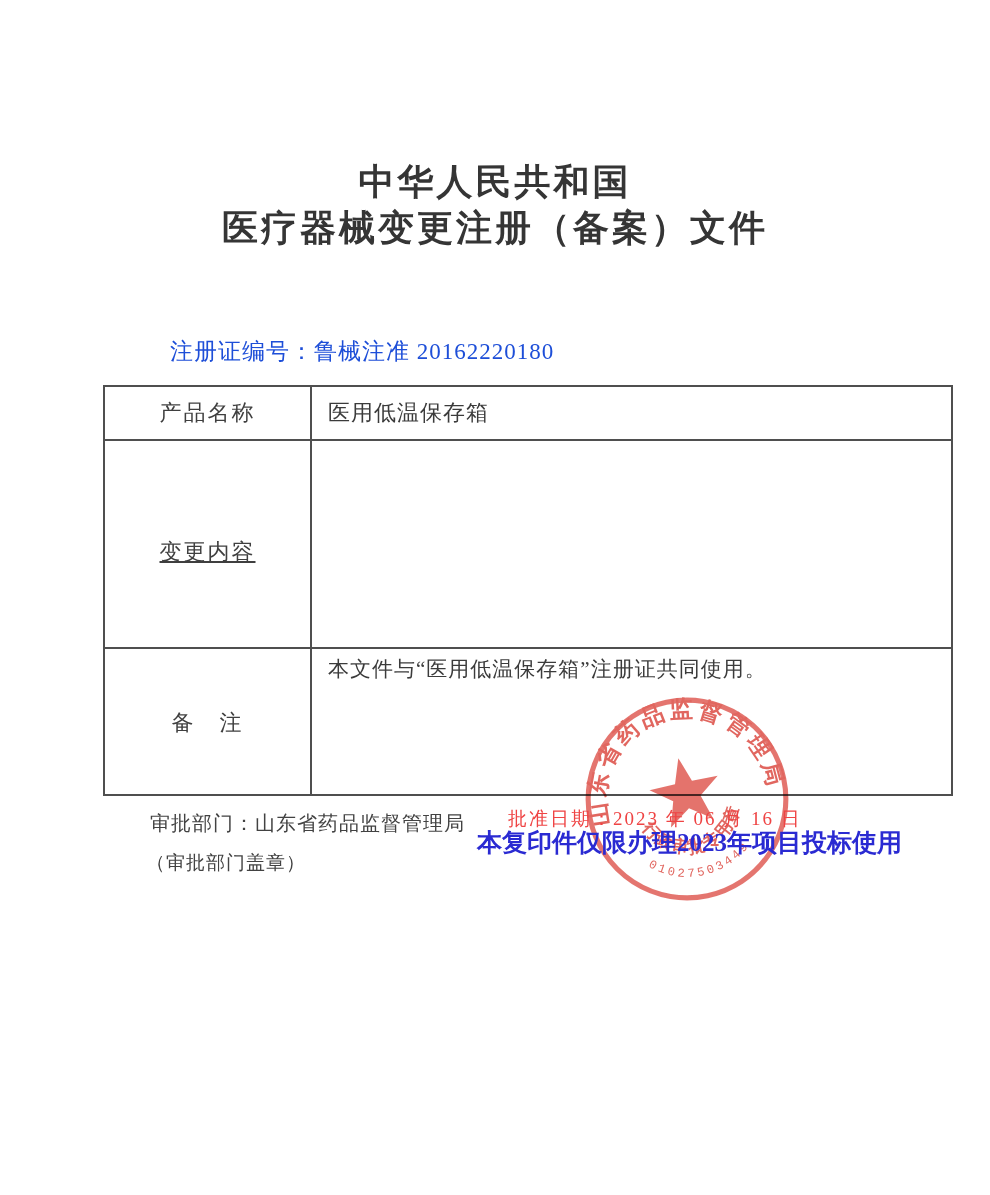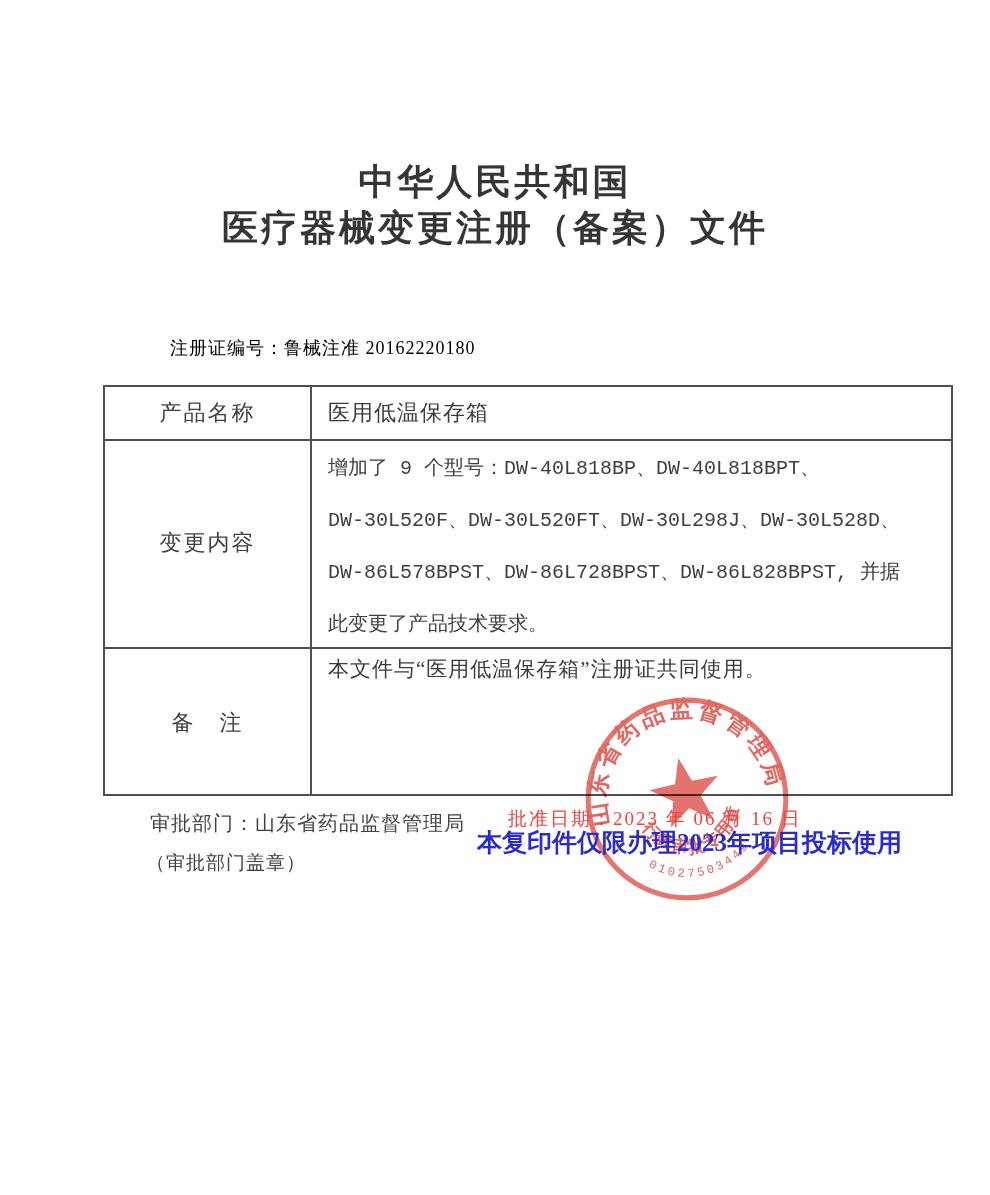--- a/index.html
+++ b/index.html
@@ -6,32 +6,32 @@
   .page{
     position:relative;width:990px;height:1195px;background:#ffffff;overflow:hidden;
     font-family:"Liberation Serif","DejaVu Serif",serif;color:#3b3b3b;
   }
   
   .title{position:absolute;left:0;width:100%;text-align:center;font-weight:bold;
          color:#353535;font-size:36px;letter-spacing:3px;}
   .title-1{top:158px;}
   .title-2{top:204px;}
   
-  .regline{position:absolute;left:170px;top:336px;font-size:18px;letter-spacing:1px;color:#000000;}
+  .regline{position:absolute;left:170px;top:336px;font-size:23px;letter-spacing:1px;color:#1d4ed8;}
   
   .doc-table{position:absolute;left:103px;top:385px;width:850px;height:411px;
              border:2px solid #4f4f4f;box-sizing:border-box;}
   .v-div{position:absolute;left:205px;top:0;bottom:0;border-left:2px solid #4f4f4f;}
   .h-div{position:absolute;left:0;right:0;border-top:2px solid #4f4f4f;}
   .h-div.r1{top:52px;}
   .h-div.r2{top:260px;}
   .cell-label{position:absolute;left:0;width:205px;display:flex;align-items:center;
               justify-content:center;font-size:22px;letter-spacing:2px;color:#3f3f3f;}
   .lbl-1{top:0;height:52px;}
-  .lbl-2{top:52px;height:208px;}
+  .lbl-2{top:61px;height:208px;text-decoration:underline;}
   .lbl-3{top:260px;height:151px;}
   .cell-content{position:absolute;left:207px;right:0;padding-left:16px;box-sizing:border-box;}
   .cnt-1{top:0;height:52px;display:flex;align-items:center;font-size:22px;letter-spacing:1px;padding-left:16px;}
   .cnt-2{top:56px;font-family:"Liberation Mono","DejaVu Sans Mono",monospace;
          font-size:20px;line-height:52px;color:#404040;}
   .cnt-3{top:268px;font-size:21px;letter-spacing:1px;}
   
   .f-dept{position:absolute;left:150px;top:810px;font-size:20px;letter-spacing:1px;color:#424242;}
   .f-sealnote{position:absolute;left:146px;top:850px;font-size:19px;letter-spacing:1px;color:#424242;}
   .f-date{position:absolute;left:508px;top:806px;font-size:19px;letter-spacing:2px;color:#ef4444;z-index:5;}
@@ -53,26 +53,20 @@
 
   <div class="doc-table">
     <div class="v-div"></div>
     <div class="h-div r1"></div>
     <div class="h-div r2"></div>
 
     <div class="cell-label lbl-1">产品名称</div>
     <div class="cell-content cnt-1">医用低温保存箱</div>
 
     <div class="cell-label lbl-2">变更内容</div>
-    <div class="cell-content cnt-2">
-      <div>增加了 9 个型号：DW-40L818BP、DW-40L818BPT、</div>
-      <div>DW-30L520F、DW-30L520FT、DW-30L298J、DW-30L528D、</div>
-      <div>DW-86L578BPST、DW-86L728BPST、DW-86L828BPST, 并据</div>
-      <div>此变更了产品技术要求。</div>
-    </div>
 
     <div class="cell-label lbl-3">备　注</div>
     <div class="cell-content cnt-3">本文件与“医用低温保存箱”注册证共同使用。</div>
   </div>
 
   <svg class="seal" viewBox="0 0 210 210">
     <g transform="rotate(-12 105 105)">
       <circle cx="105" cy="105" r="97" fill="none" stroke="#dd5149" stroke-width="5" opacity="0.9"></circle>
       <path id="sealTopArc" d="M 30,132 A 80,80 0 1 1 180,132" fill="none"></path>
       <path id="sealInnerArc" d="M 58,128 A 52,52 0 0 0 152,128" fill="none"></path>

